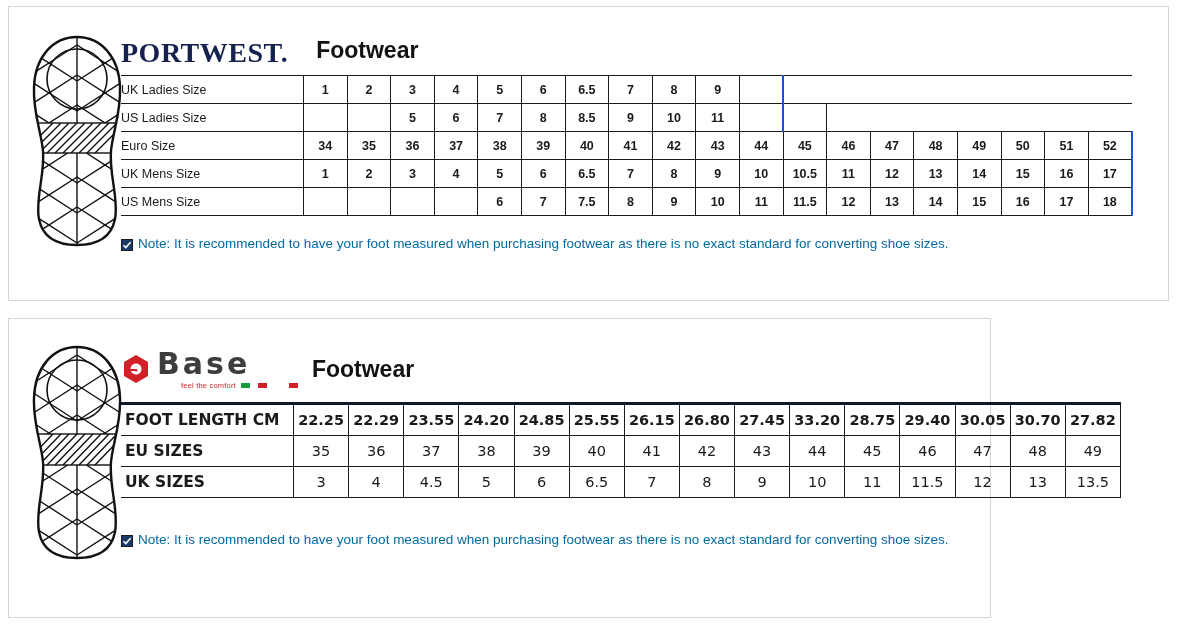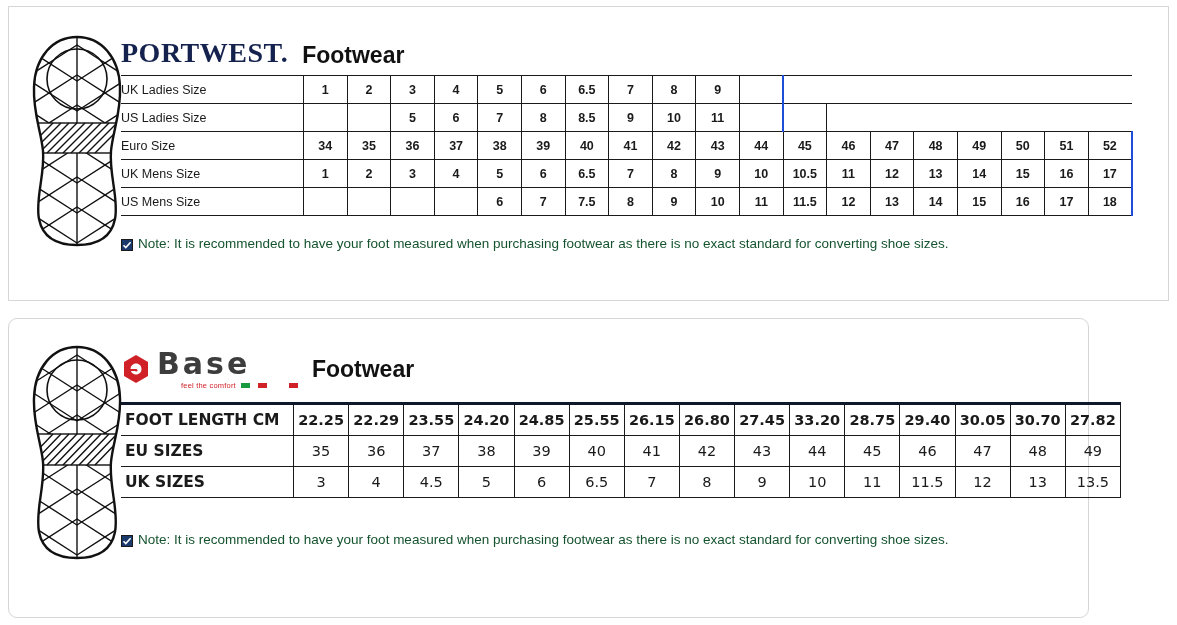--- a/index.html
+++ b/index.html
@@ -22,42 +22,41 @@
     background: #ffffff;
     box-sizing: border-box;
   }
   #panel-portwest {
     top: 6px;
     width: 1161px;
     height: 295px;
   }
   #panel-base {
     top: 318px;
-    width: 1081px;
+    width: 983px;
     height: 300px;
-    border-radius: 9px;
   }
   .shoe-sole {
     position: absolute;
     left: 22px;
     width: 92px;
   }
   #sole-portwest { top: 28px; height: 212px; }
   #sole-base { top: 26px; height: 215px; }
   .content {
     position: absolute;
   }
   #content-portwest { left: 112px; top: 32px; width: 1030px; }
   #content-base { left: 112px; top: 30px; width: 1030px; }
 
   
   .pw-header {
     display: flex;
-    align-items: flex-end;
-    gap: 14px;
+    align-items: flex-start;
+    gap: 28px;
     margin-bottom: 8px;
   }
   .pw-logo {
     font-family: "Liberation Serif", serif;
     font-size: 28px;
     font-weight: bold;
     letter-spacing: 0.5px;
     color: #14224d;
     line-height: 1;
   }
@@ -197,21 +196,21 @@
   #base-table td.edge-right {
     border-right: 1px solid #1a1a1a;
   }
 
   
   .note {
     display: flex;
     align-items: flex-start;
     gap: 5px;
     font-size: 13.5px;
-    color: #14532d;
+    color: #0369a1;
   }
   #pw-note { margin-top: 20px; }
   #base-note { margin-top: 34px; }
   .note-icon {
     width: 12px;
     height: 12px;
     flex: none;
     margin-top: 3px;
   }
 </style>

